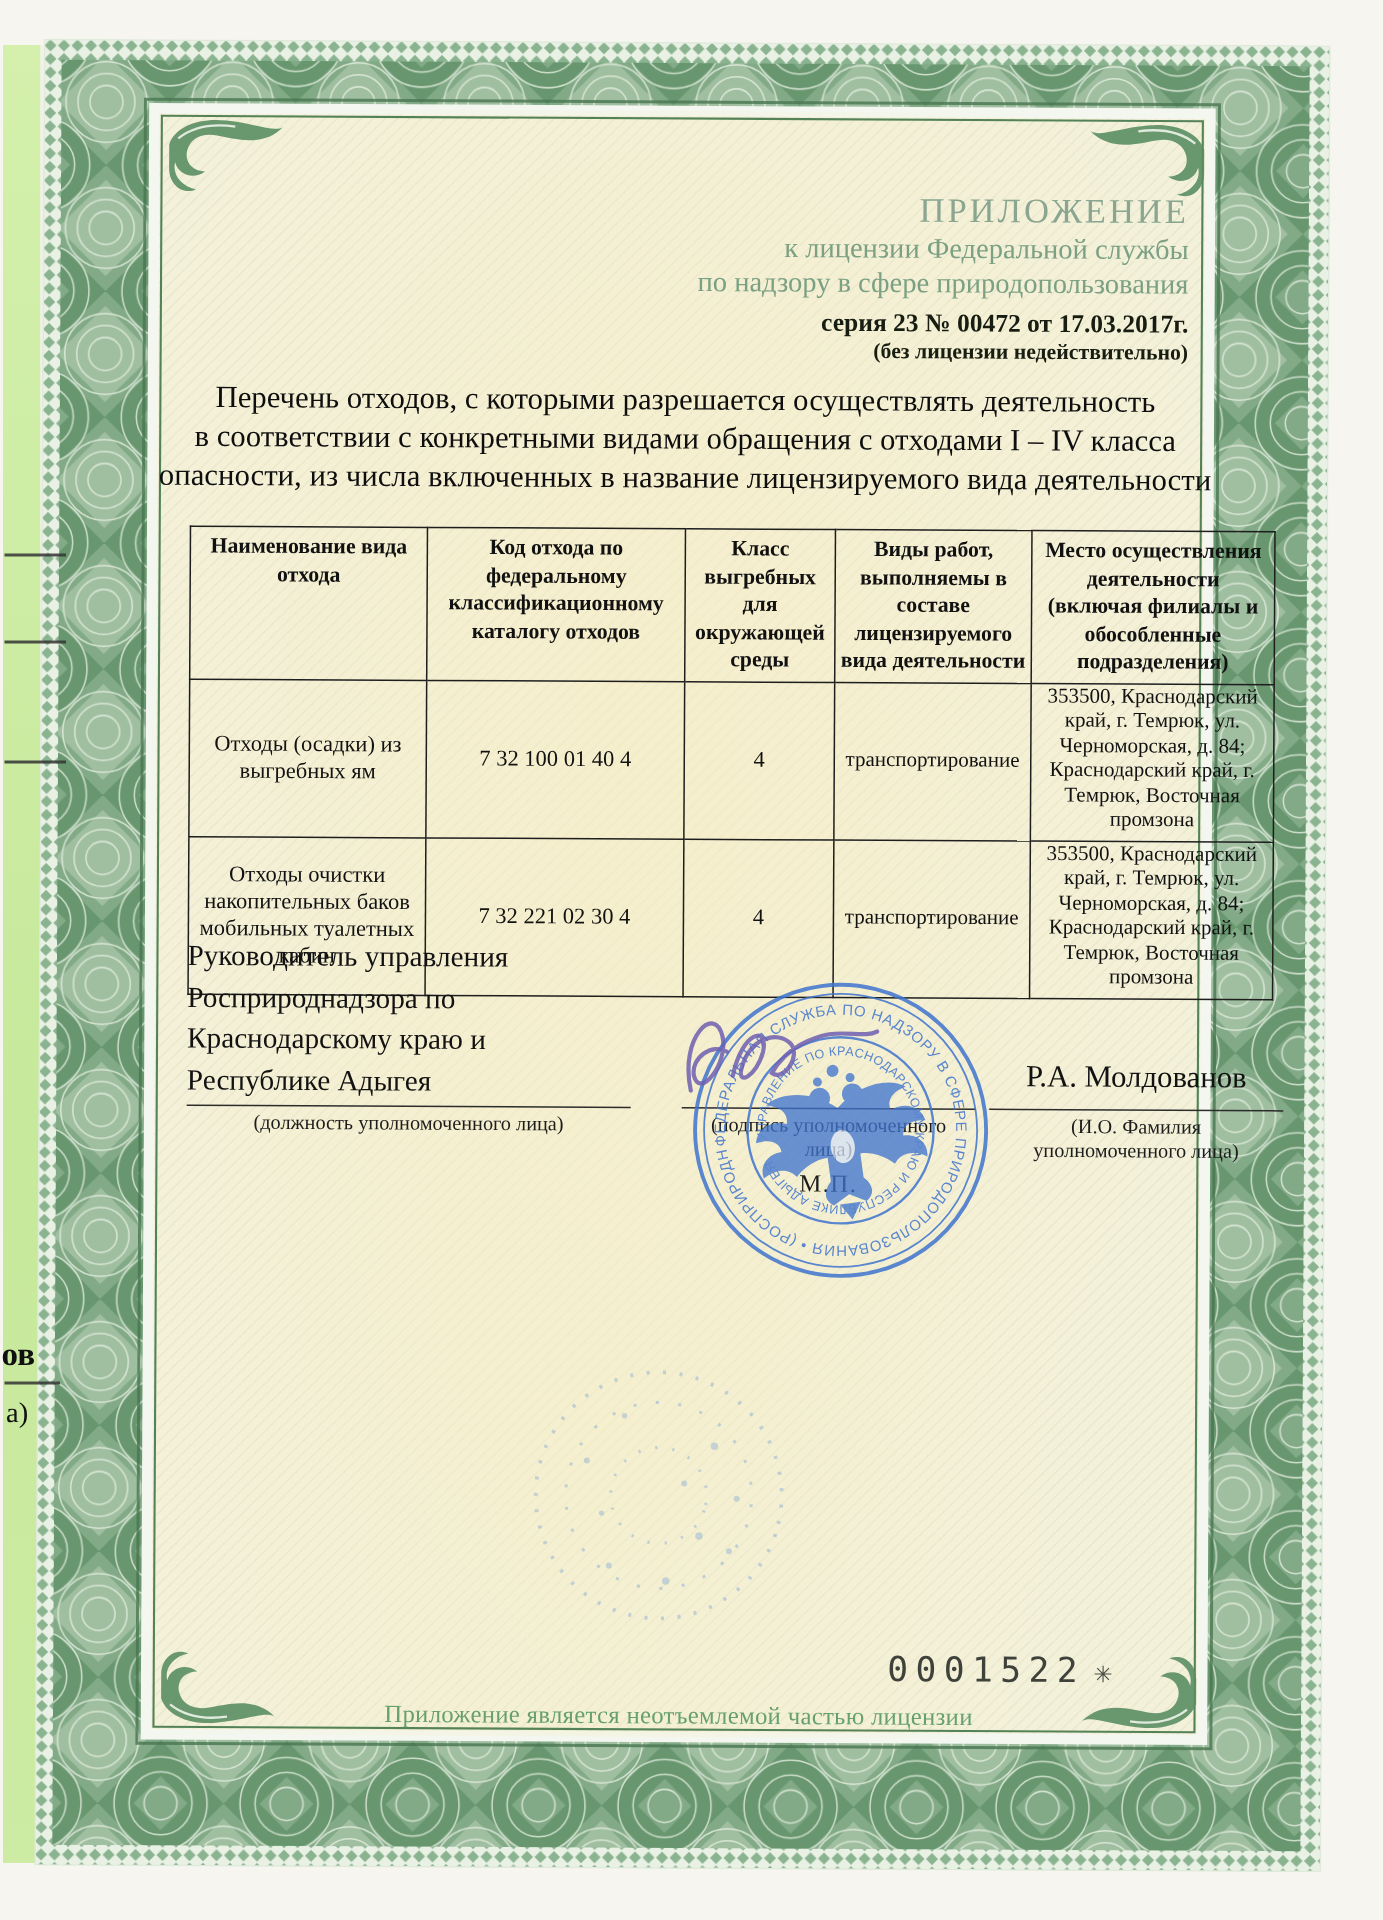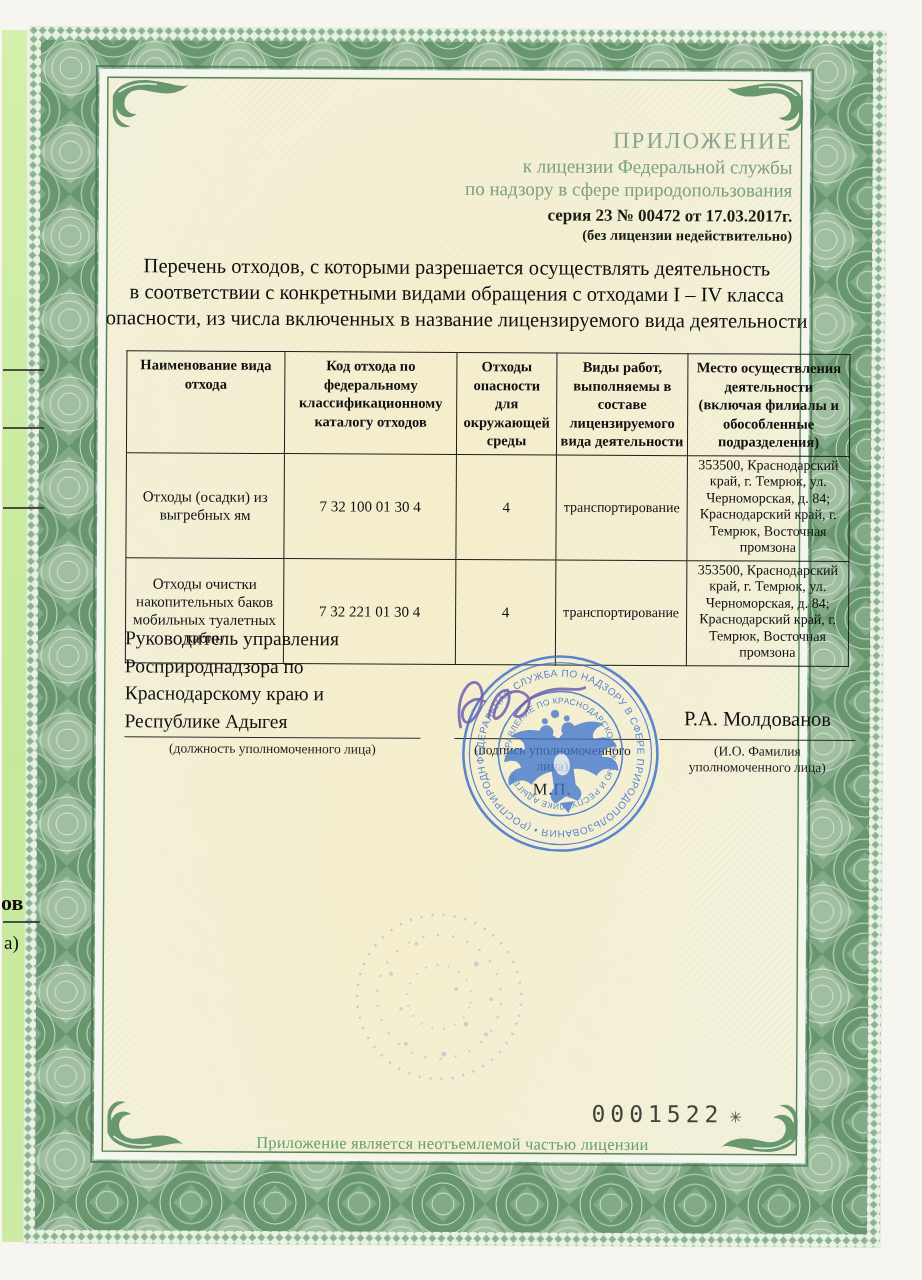--- a/index.html
+++ b/index.html
@@ -143,36 +143,36 @@
         <col style="width:158px">
           <col style="width:172px">
           <col style="width:100px">
         <col style="width:131px">
           <col style="width:162px">
       </colgroup>
       <thead>
         <tr class="hdr-row">
           <th>Наименование вида отхода</th>
           <th>Код отхода по федеральному классификационному каталогу отходов</th>
-          <th>Отходы опасности для окружающей среды</th>
+          <th>Класс выгребных для окружающей среды</th>
           <th>Виды работ, выполняемы в составе лицензируемого вида деятельности</th>
           <th>Место осуществления деятельности (включая филиалы и обособленные подразделения)</th>
         </tr>
       </thead>
       <tbody>
         <tr class="row-a">
           <td class="cell-name">Отходы (осадки) из выгребных ям</td>
-          <td class="cell-code">7 32 100 01 30 4</td>
+          <td class="cell-code">7 32 100 01 40 4</td>
           <td class="cell-class">4</td>
           <td class="cell-work">транспортирование</td>
           <td class="cell-addr">353500, Краснодарский край, г. Темрюк, ул. Черноморская, д. 84; Краснодарский край, г. Темрюк, Восточная промзона</td>
         </tr>
         <tr class="row-b">
           <td class="cell-name">Отходы очистки накопительных баков мобильных туалетных кабин</td>
-          <td class="cell-code">7 32 221 01 30 4</td>
+          <td class="cell-code">7 32 221 02 30 4</td>
           <td class="cell-class">4</td>
           <td class="cell-work">транспортирование</td>
           <td class="cell-addr">353500, Краснодарский край, г. Темрюк, ул. Черноморская, д. 84; Краснодарский край, г. Темрюк, Восточная промзона</td>
         </tr>
       </tbody>
     </table>
 
     <div class="sig-pos">
       <div>Руководитель управления</div>
       <div>Росприроднадзора по</div>

